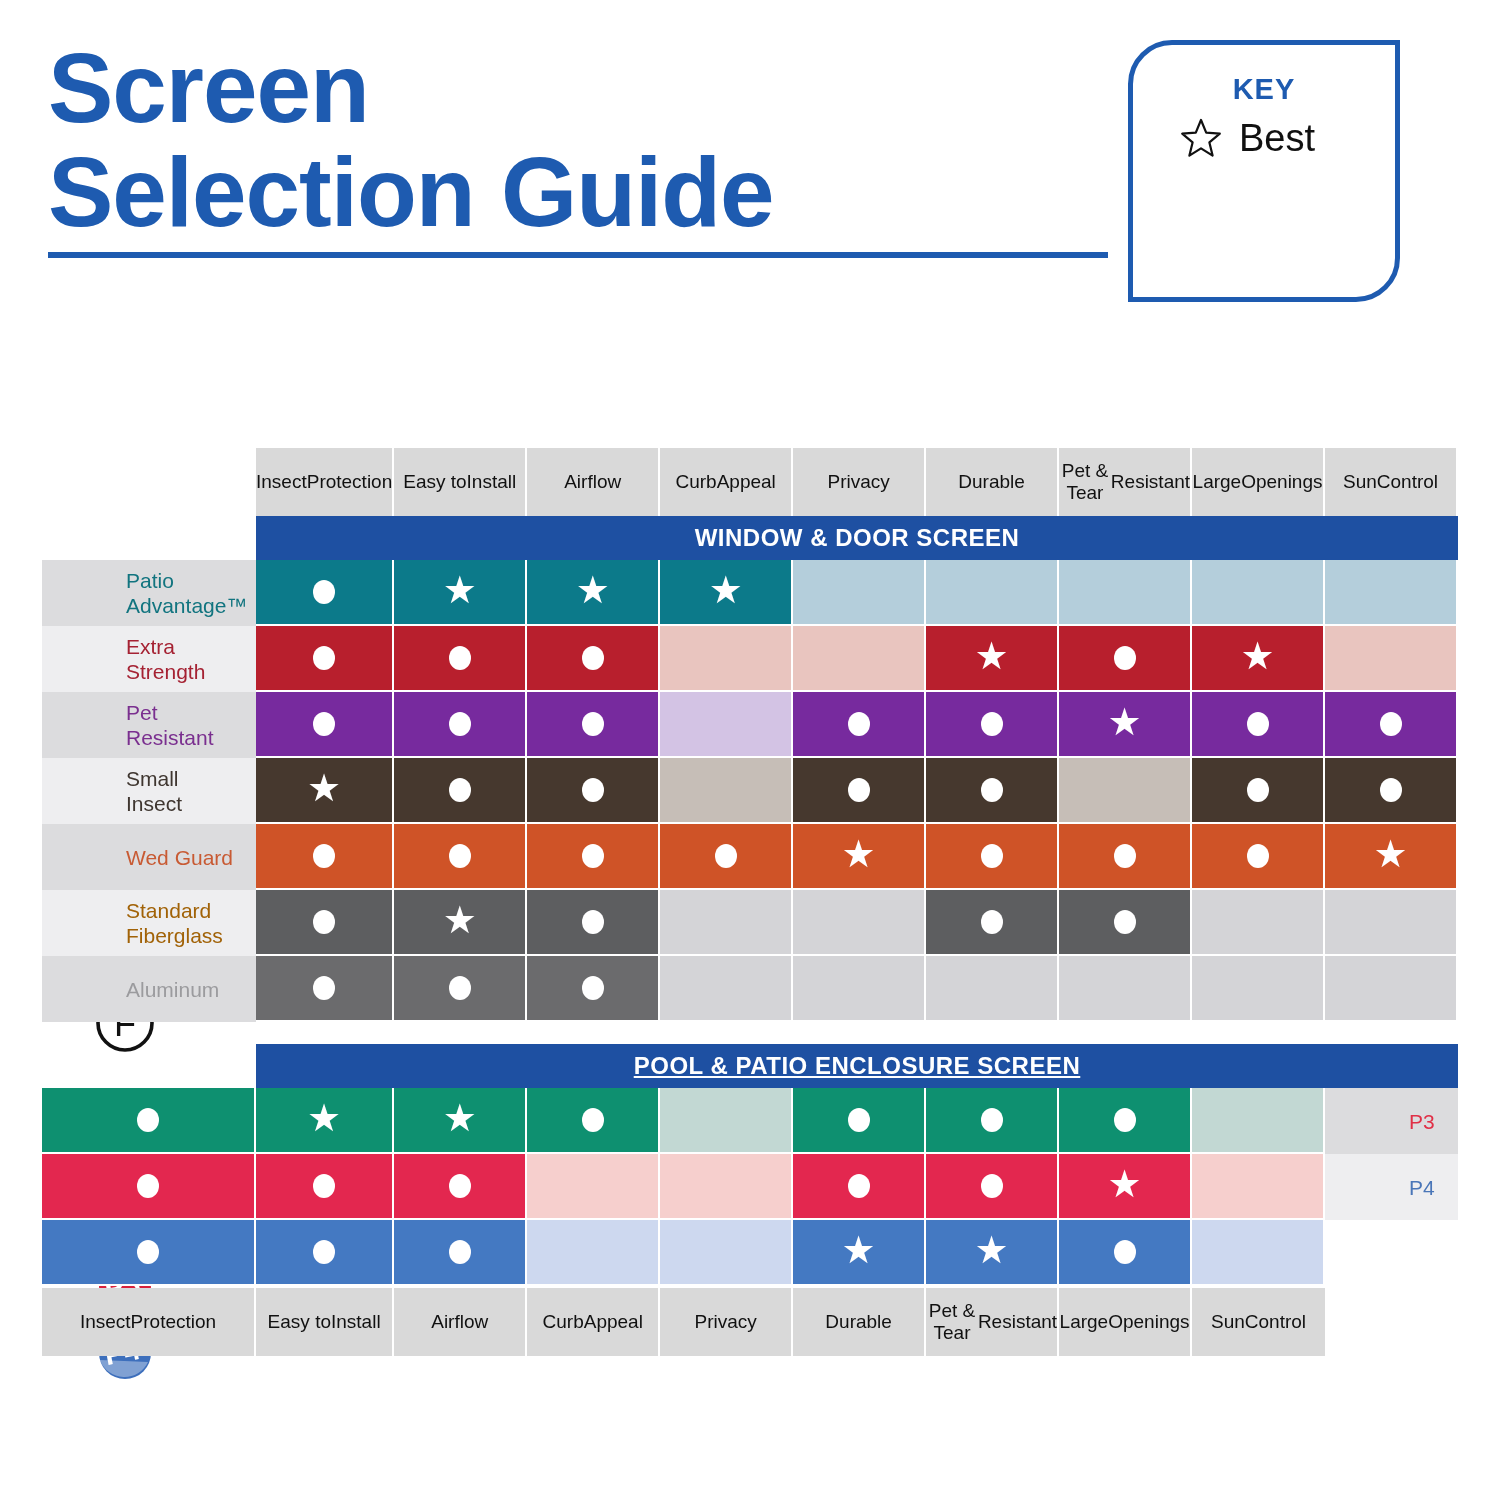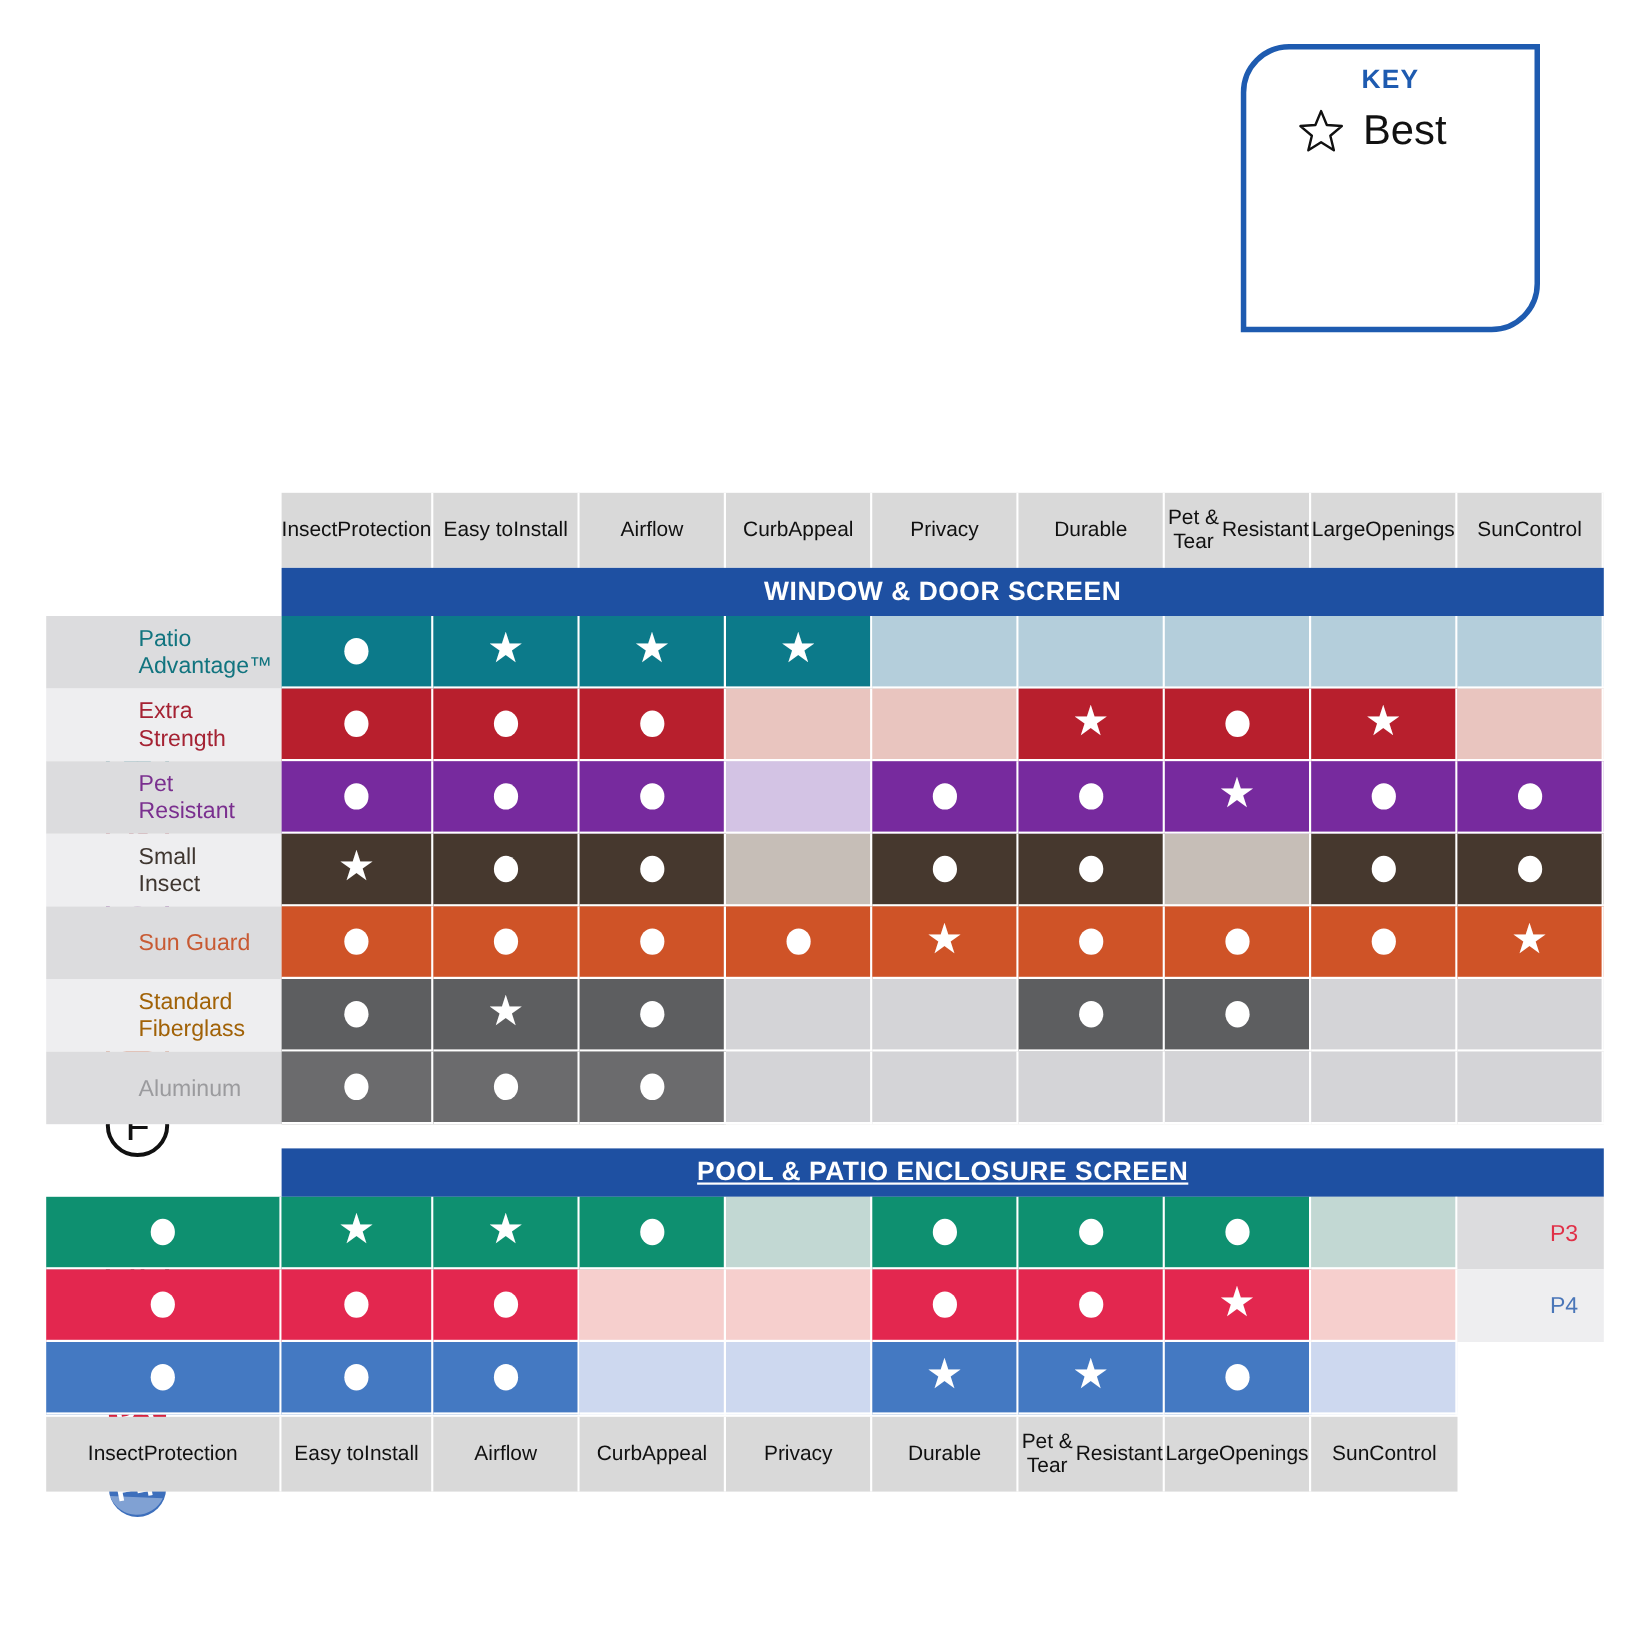--- a/index.html
+++ b/index.html
@@ -42,23 +42,23 @@
     left: 1128px; top: 40px;
     width: 272px; height: 262px;
     border: 5px solid #1e5bb0;
     border-radius: 44px 0 44px 0;
     background: #ffffff;
   }
   .key-title {
     text-align: center;
     color: #1e5bb0;
     font-weight: bold;
-    font-size: 24px;
+    font-size: 29px;
     letter-spacing: 1px;
-    margin-top: 14px;
+    margin-top: 28px;
   }
   .key-row {
     display: flex;
     align-items: center;
     margin-top: 8px;
     padding-left: 44px;
   }
   .key-glyph {
     width: 48px; height: 48px;
     display: flex; align-items: center; justify-content: center;
@@ -156,20 +156,25 @@
     width: 62px; height: 62px;
     left: 0;
   }
   .ico svg { display: block; }
 </style>
 </head>
 <body>
 
 <div id="page">
 
+  <div class="title-block">
+    <div class="title-line">Screen</div>
+    <div class="title-line">Selection Guide</div>
+    <div class="title-rule"></div>
+  </div>
 
   <div class="key-box">
     <div class="key-title">KEY</div>
 
     <div class="key-row">
       <span class="key-glyph">
         <svg width="44" height="44" viewBox="0 0 44 44">
           <polygon points="22,4 27.2,16.6 40.8,17.6 30.4,26.4 33.6,39.6 22,32.4 10.4,39.6 13.6,26.4 3.2,17.6 16.8,16.6" fill="none" stroke="#111111" stroke-width="2.2" stroke-linejoin="round"></polygon>
         </svg>
       </span>
@@ -403,21 +408,21 @@
         </div>
         <div class="cell dcell" style="background: rgb(198, 190, 183);"></div>
         <div class="cell dcell" style="background: rgb(70, 56, 46);">
           <span class="dot mark"></span>
         </div>
         <div class="cell dcell" style="background: rgb(70, 56, 46);">
           <span class="dot mark"></span>
         </div>
         <div class="cell rowlabel rl-shadeA">
           <div style="color: rgb(200, 90, 51);">
-            <div>Sun Guard</div>
+            <div>Wed Guard</div>
           </div>
         </div>
         <div class="cell dcell" style="background: rgb(207, 83, 39);">
           <span class="dot mark"></span>
         </div>
         <div class="cell dcell" style="background: rgb(207, 83, 39);">
           <span class="dot mark"></span>
         </div>
         <div class="cell dcell" style="background: rgb(207, 83, 39);">
           <span class="dot mark"></span>

